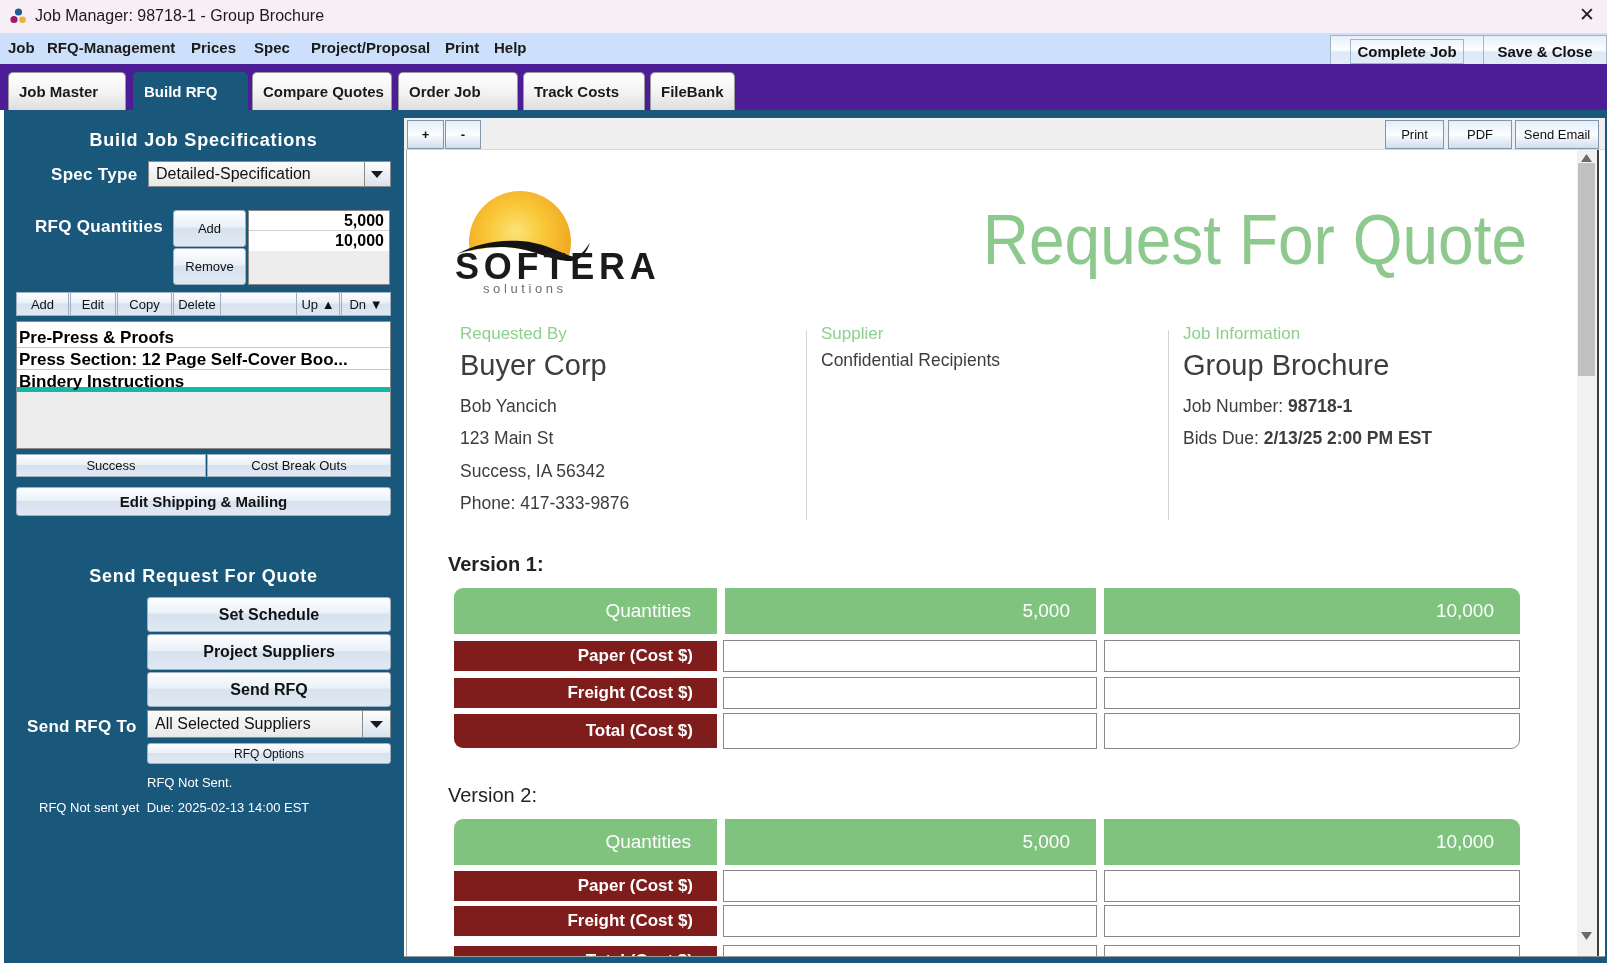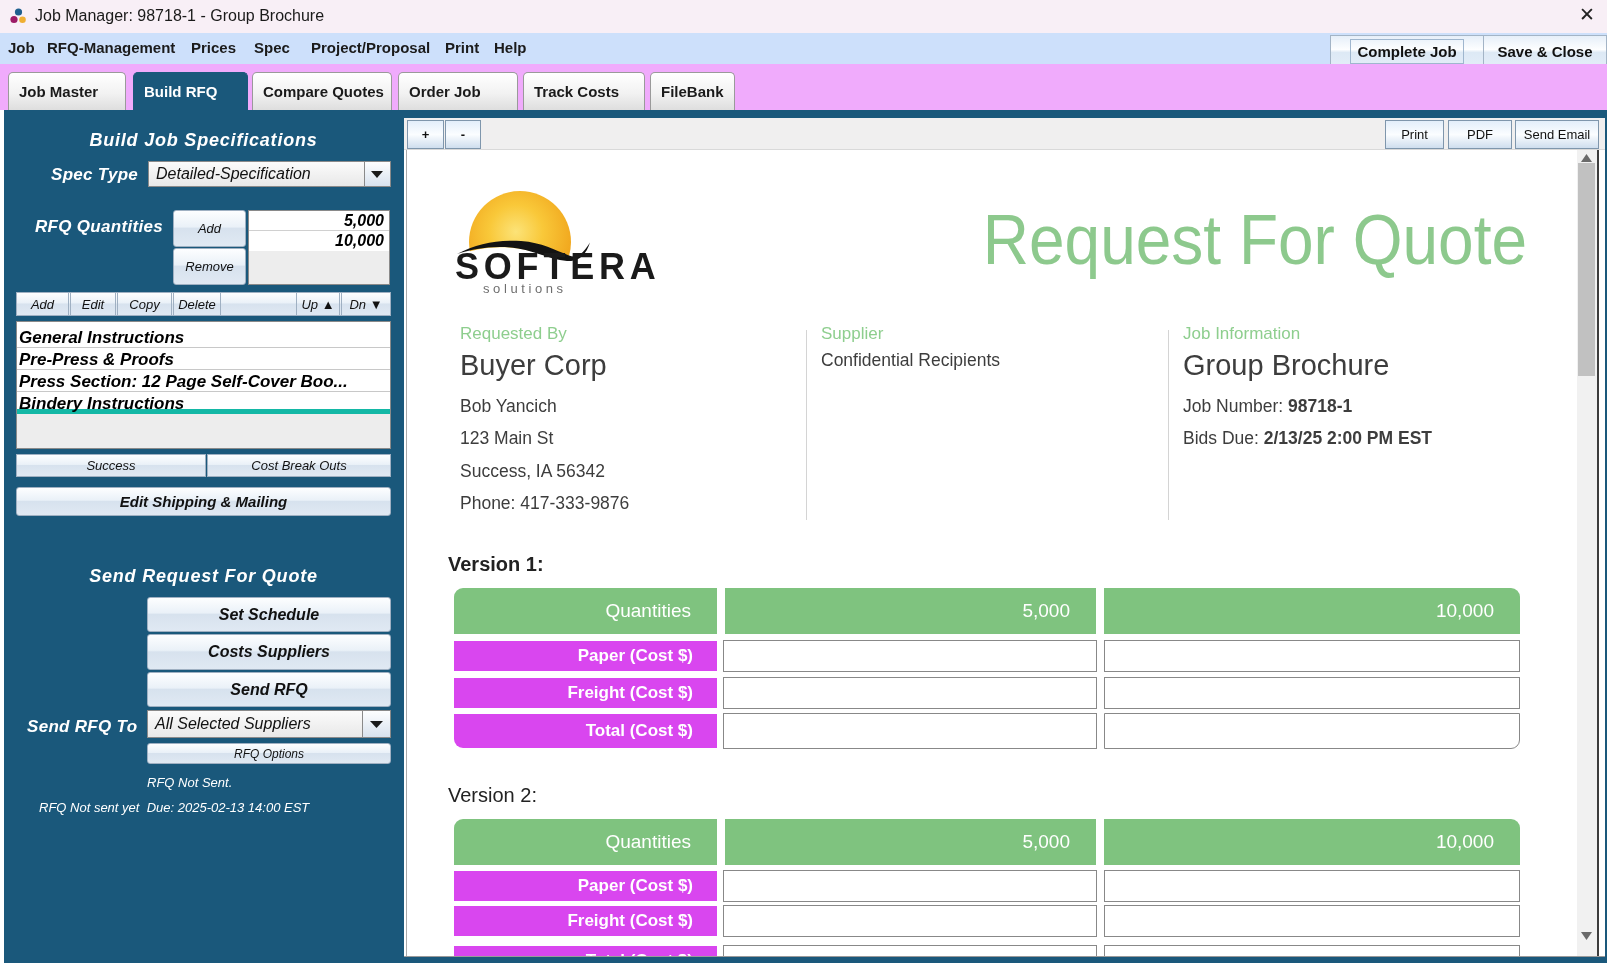--- a/index.html
+++ b/index.html
@@ -17,32 +17,32 @@
 
 #menubar { position:absolute; left:0; top:33px; width:1607px; height:31px;
   background:#cde0fb; }
 #menubar .mi { position:absolute; top:6px; font-weight:bold; font-size:15px; color:#1b1b1b; }
 
 .mbtn { position:absolute; top:35px; height:32px; font-weight:bold; font-size:15px; color:#111;
   background:linear-gradient(180deg,#e6eff9 0%,#fdfeff 45%,#dde9f5 55%,#e3edf8 100%);
   border:1px solid #a3b4c6; text-align:center; display:flex; align-items:center; justify-content:center; }
 
 
-#tabrow { position:absolute; left:0; top:64px; width:1607px; height:46px; background:#f0abfc; }
+#tabrow { position:absolute; left:0; top:64px; width:1607px; height:46px; background:#4c1d95; }
 .tab { position:absolute; top:8px; height:38px; border:1px solid #9a9a9a; border-bottom:none;
   border-radius:5px 5px 0 0; background:linear-gradient(180deg,#ffffff 0%,#f2f2f2 55%,#dedede 100%);
   font-weight:bold; font-size:15px; color:#1a1a1a; line-height:37px; text-align:left;
   padding-left:10px; white-space:nowrap; box-sizing:border-box; }
 .tab.sel { background:#1a587b; color:#fff; border-color:#1a587b; }
 
 
 #main { position:absolute; left:4px; top:110px; width:1603px; height:853px; background:#1a587b; }
 
 
-#sidebar { position:absolute; left:0; top:0; width:399px; height:853px; color:#fff;font-style:italic; }
+#sidebar { position:absolute; left:0; top:0; width:399px; height:853px; color:#fff; }
 .sbh { font-weight:bold; font-size:18px; letter-spacing:0.8px; color:#fff; text-align:center; }
 .sblabel { font-weight:bold; font-size:17px; letter-spacing:0.3px; color:#fff; }
 
 .swbtn { background:linear-gradient(180deg,#fdfeff 0%,#eaf1f8 45%,#d7e2ee 50%,#e0e9f3 100%);
   border:1px solid #9fb0c2; border-radius:3px; color:#111; display:flex; align-items:center; justify-content:center;
   position:absolute; font-size:13px; }
 .swfield { background:linear-gradient(180deg,#fbfbfb,#e8e8e8); border:1px solid #8a8a8a; position:absolute; }
 
 
 #docarea { position:absolute; left:400px; top:8px; width:1201px; height:839px; background:#fff; border-bottom:1px solid #9a9a9a; }
@@ -61,21 +61,21 @@
 #vsbline { position:absolute; left:1193px; top:32px; width:2px; height:806px; background:#3c3c3c; }
 
 
 .green { color:#8ece8e; }
 .doc18 { font-size:17.5px; color:#3d3d3d; }
 
 
 .vtable { position:absolute; left:47px; width:1066px; }
 .gcell { position:absolute; height:46px; background:#7fc37f; color:#fff; font-size:19px;
   display:flex; align-items:center; justify-content:flex-end; padding-right:26px; }
-.dcell { position:absolute; height:30px; background:#d946ef; color:#fff; font-size:17px; font-weight:bold;
+.dcell { position:absolute; height:30px; background:#7f1d1d; color:#fff; font-size:17px; font-weight:bold;
   display:flex; align-items:center; justify-content:flex-end; padding-right:24px; }
 .icell { position:absolute; height:32px; top:-1px; background:#fff; border:1px solid #888; }
 </style>
 </head>
 <body>
 <div id="app">
 
   <div id="titlebar">
     <svg id="appicon" viewBox="0 0 18 18">
       <circle cx="9.5" cy="5" r="3.6" fill="#1e5f8e"></circle>
@@ -136,34 +136,33 @@
       <div style="position:absolute;left:12px;top:182px;width:375px;height:24px;background:linear-gradient(180deg,#fdfeff 0%,#eaf1f8 45%,#d7e2ee 50%,#e0e9f3 100%);border:1px solid #9fb0c2;"></div>
       <div class="swbtn" style="left:12px;top:182px;width:53px;height:24px;border-radius:0;">Add</div>
       <div class="swbtn" style="left:66px;top:182px;width:46px;height:24px;border-radius:0;">Edit</div>
       <div class="swbtn" style="left:113px;top:182px;width:55px;height:24px;border-radius:0;">Copy</div>
       <div class="swbtn" style="left:169px;top:182px;width:48px;height:24px;border-radius:0;">Delete</div>
       <div class="swbtn" style="left:292px;top:182px;width:44px;height:24px;border-radius:0;">Up ▲</div>
       <div class="swbtn" style="left:337px;top:182px;width:50px;height:24px;border-radius:0;">Dn ▼</div>
 
       <div style="position:absolute;left:12px;top:211px;width:375px;height:128px;background:#ededed;border:1px solid #8a8a8a;">
        <div style="background:#fff;padding-top:4px;">
-        <div style="height:22px;border-bottom:1px solid #c8c8c8;font-weight:bold;font-size:17px;color:#000;padding:2px 0 0 2px;">General Instructions</div>
         <div style="height:22px;border-bottom:1px solid #c8c8c8;font-weight:bold;font-size:17px;color:#000;padding:2px 0 0 2px;">Pre-Press &amp; Proofs</div>
         <div style="height:22px;border-bottom:1px solid #c8c8c8;font-weight:bold;font-size:17px;color:#000;padding:2px 0 0 2px;">Press Section: 12 Page Self-Cover Boo...</div>
         <div style="height:22px;border-bottom:5px solid #14b8a6;font-weight:bold;font-size:17px;color:#000;padding:2px 0 0 2px;">Bindery Instructions</div>
        </div>
       </div>
 
       <div class="swbtn" style="left:12px;top:344px;width:190px;height:23px;border-radius:0;">Success</div>
       <div class="swbtn" style="left:203px;top:344px;width:184px;height:23px;border-radius:0;">Cost Break Outs</div>
       <div class="swbtn" style="left:12px;top:377px;width:375px;height:29px;font-weight:bold;font-size:15px;">Edit Shipping &amp; Mailing</div>
 
       <div class="sbh" style="position:absolute;left:0;top:456px;width:399px;">Send Request For Quote</div>
       <div class="swbtn" style="left:143px;top:487px;width:244px;height:35px;font-weight:bold;font-size:16px;">Set Schedule</div>
-      <div class="swbtn" style="left:143px;top:524px;width:244px;height:36px;font-weight:bold;font-size:16px;">Costs Suppliers</div>
+      <div class="swbtn" style="left:143px;top:524px;width:244px;height:36px;font-weight:bold;font-size:16px;">Project Suppliers</div>
       <div class="swbtn" style="left:143px;top:562px;width:244px;height:35px;font-weight:bold;font-size:16px;">Send RFQ</div>
       <div class="sblabel" style="position:absolute;left:23px;top:607px;">Send RFQ To</div>
       <div class="swfield" style="left:143px;top:600px;width:244px;height:28px;">
         <div style="position:absolute;left:7px;top:4px;font-size:16px;color:#111;">All Selected Suppliers</div>
         <div style="position:absolute;right:0;top:0;width:28px;height:26px;border-left:1px solid #8a8a8a;background:linear-gradient(180deg,#fdfeff,#d8e2ee);">
           <svg style="position:absolute;left:7px;top:10px" width="13" height="7">
               <polygon points="0,0 13,0 6.5,7" fill="#1a1a1a"></polygon>
             </svg>
         </div>
       </div>

